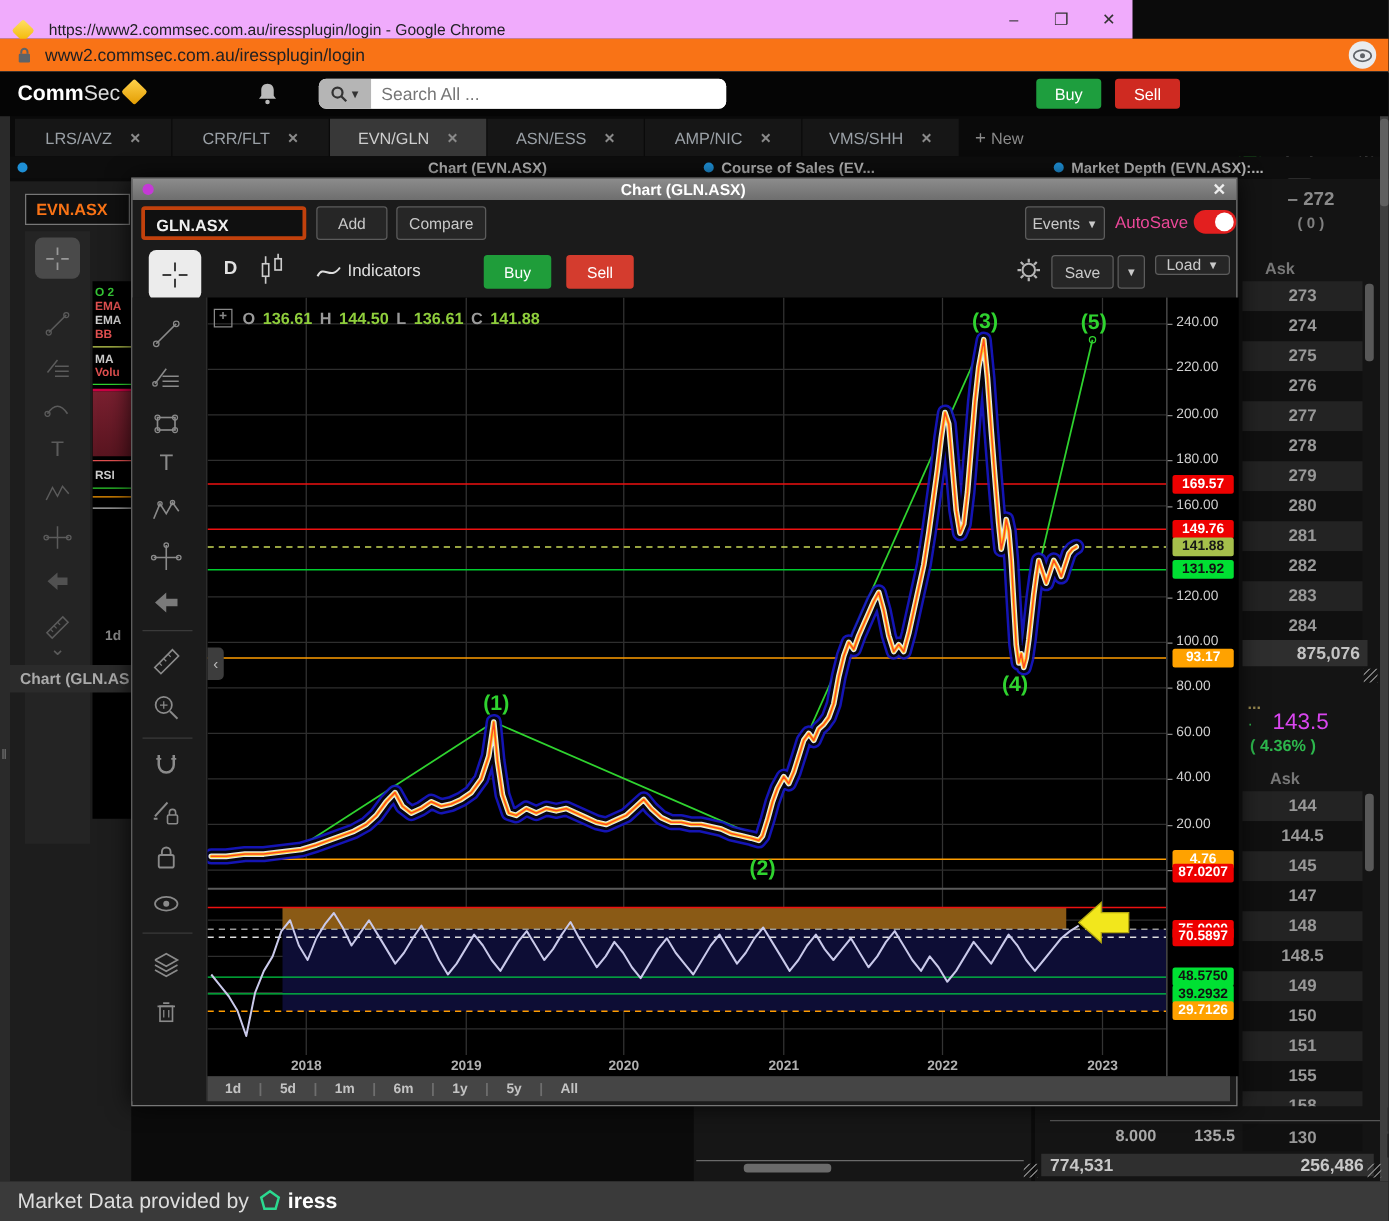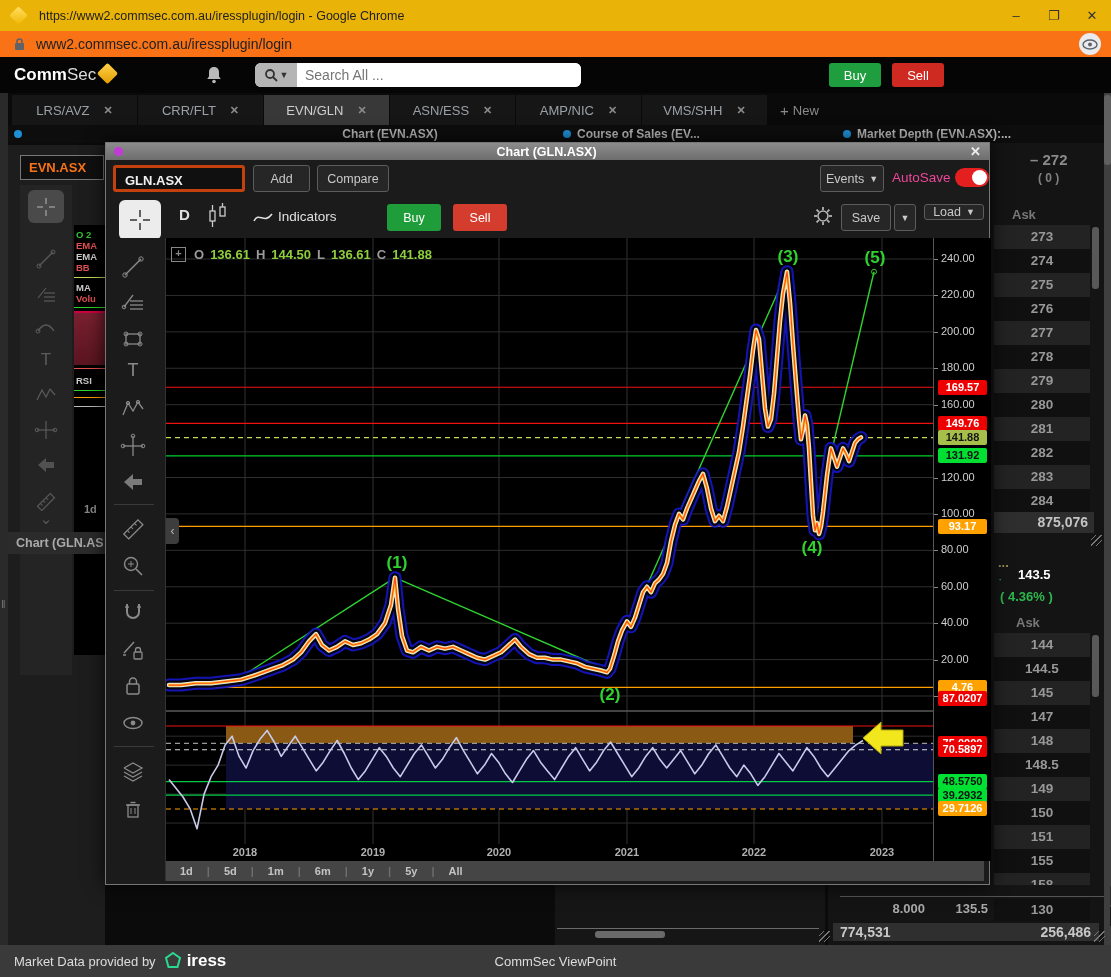--- a/index.html
+++ b/index.html
@@ -1,19 +1,19 @@
 <!DOCTYPE html>
 <html><head>
 <meta charset="utf-8">
 <style>
   html,body{margin:0;padding:0;background:#444;font-family:"Liberation Sans",sans-serif;}
   .screen{position:relative;width:1111px;height:977px;overflow:hidden;background:#0b0b0b;}
   .abs{position:absolute;}
   
-  .titlebar{left:0;top:0;width:1111px;height:31px;background:#eab308;display:flex;align-items:center;}
+  .titlebar{left:0;top:0;width:906px;height:31px;background:#f0abfc;display:flex;align-items:flex-end;}
   .favicon{width:13px;height:13px;margin-left:12px;transform:rotate(45deg);background:linear-gradient(135deg,#ffe066,#f2b600);border-radius:2px;}
   .wtitle{margin-left:14px;font-size:12.5px;color:#202124;}
   .wctrls{margin-left:auto;display:flex;}
   .wbtn{width:38px;height:31px;display:flex;align-items:center;justify-content:center;font-size:13px;color:#333;}
   .urlbar{left:0;top:31px;width:1111px;height:26px;background:#f97316;border-bottom:1px solid #cfd1d4;display:flex;align-items:center;}
   .url{margin-left:10px;font-size:14px;color:#202124;}
   
   .appheader{left:0;top:57px;width:1111px;height:36px;background:#050505;}
   .brand{position:absolute;left:14px;top:8px;font-size:17px;color:#fff;}
   .brand b{font-weight:bold;} .brand span{color:#ddd;font-weight:normal;}
@@ -72,21 +72,21 @@
   .collapse-tab{position:absolute;left:60px;top:375px;width:13px;height:26px;background:#3d3d3d;border-radius:0 4px 4px 0;color:#bbb;font-size:12px;line-height:26px;text-align:center;z-index:4;}
   
   .paxis{position:absolute;left:827px;top:95px;width:58px;height:623px;background:#000;border-left:1px solid #555;box-sizing:border-box;}
   .ptick{position:absolute;left:0;width:54px;text-align:left;padding-left:7px;font-size:11px;color:#cfcfcf;}
   .ptick::before{content:"";position:absolute;left:0;top:7px;width:4px;height:1px;background:#888;}
   .pchip{position:absolute;left:4px;width:49px;height:15px;border-radius:2px;font-size:11px;font-weight:bold;text-align:center;line-height:15px;}
   
   .cosrow{position:absolute;left:555px;width:267px;height:19px;display:flex;font-size:13px;font-weight:bold;}
   .cosrow span{display:inline-block;text-align:right;}
   .statusbar{left:0;top:945px;width:1111px;height:32px;background:#3a3a3a;z-index:30;display:flex;align-items:center;}
-  .statusbar .lt{margin-left:14px;font-size:13px;color:#ddd;}
+  .statusbar .lt{margin-left:14px;font-size:17px;color:#ddd;}
   .statusbar .brand2{font-size:17px;font-weight:bold;color:#fff;margin-left:5px;}
   .statusbar .ct{position:absolute;left:0;width:1111px;text-align:center;font-size:13px;color:#ddd;}
   .scrollthumb{position:absolute;background:#585858;border-radius:3px;}
 </style>
 </head>
 <body>
 
 <div class="screen">
 
   <div class="abs titlebar">
@@ -278,21 +278,21 @@
         <div class="askrow alt">281</div>
         <div class="askrow base">282</div>
         <div class="askrow alt">283</div>
         <div class="askrow base">284</div>
       </div>
     <div class="scrollthumb" style="left:102px;top:84px;width:7px;height:62px"></div>
     <div style="position:absolute;left:4px;top:369px;width:100px;height:21px;background:#2e2e2e;color:#c4c4c4;font-weight:bold;font-size:14px;line-height:21px;text-align:right;padding-right:6px;box-sizing:border-box">875,076</div>
     <div class="grip" style="left:101px;top:392px"></div>
     <div style="position:absolute;left:8px;top:412px;color:#9a8a50;font-weight:bold;font-size:13px">...</div>
     <div style="position:absolute;left:8px;top:428px;color:#2db84d;font-size:13px">·</div>
-    <div style="position:absolute;left:28px;top:424px;color:#ffffff;font-weight:bold;font-size:13px">143.5</div>
+    <div style="position:absolute;left:28px;top:424px;color:#d946ef;font-weight:normal;font-size:18px">143.5</div>
     <div style="position:absolute;left:10px;top:446px;color:#2db84d;font-weight:bold;font-size:13px">( 4.36% )</div>
     <div style="position:absolute;left:26px;top:472px;color:#787878;font-weight:bold;font-size:13px">Ask</div>
     <div id="askbotrows" style="position:absolute;left:0;top:490px;width:114px">
         <div class="askrow alt">144</div>
         <div class="askrow base">144.5</div>
         <div class="askrow alt">145</div>
         <div class="askrow base">147</div>
         <div class="askrow alt">148</div>
         <div class="askrow base">148.5</div>
         <div class="askrow alt">149</div>
@@ -596,21 +596,20 @@
         <span class="sep">|</span>
         <span class="rb">1y</span>
         <span class="sep">|</span>
         <span class="rb">5y</span>
         <span class="sep">|</span>
         <span class="rb">All</span>
       </div>
   </div>
 
   <div class="abs statusbar">
-    <div class="ct">CommSec ViewPoint</div>
     <div class="lt">Market Data provided by</div>
     <svg width="18" height="20" style="margin-left:8px">
         <polygon points="9,2 16,7 13.5,16 4.5,16 2,7" fill="none" stroke="#2bd88f" stroke-width="2"></polygon>
       </svg>
     <div class="brand2">iress</div>
   </div>
 
 </div>
 
 </body></html>

